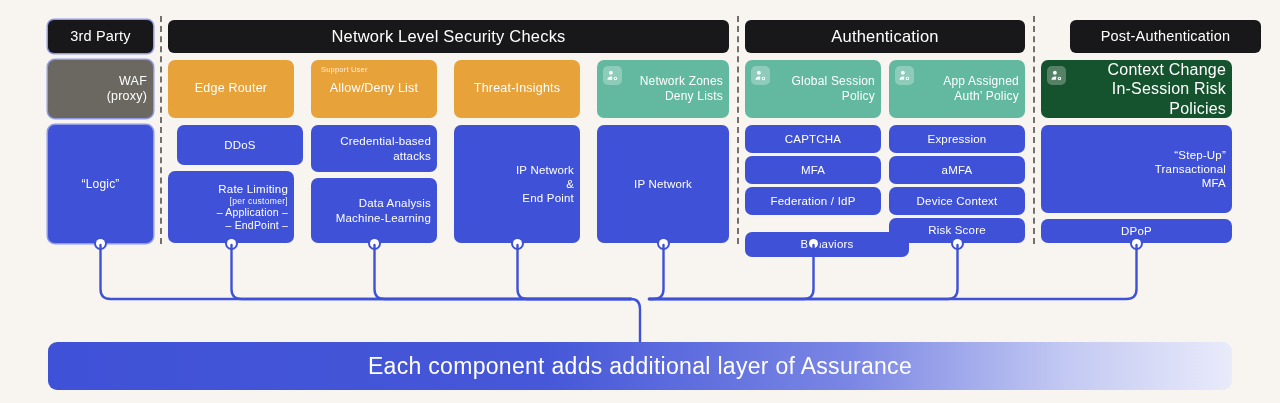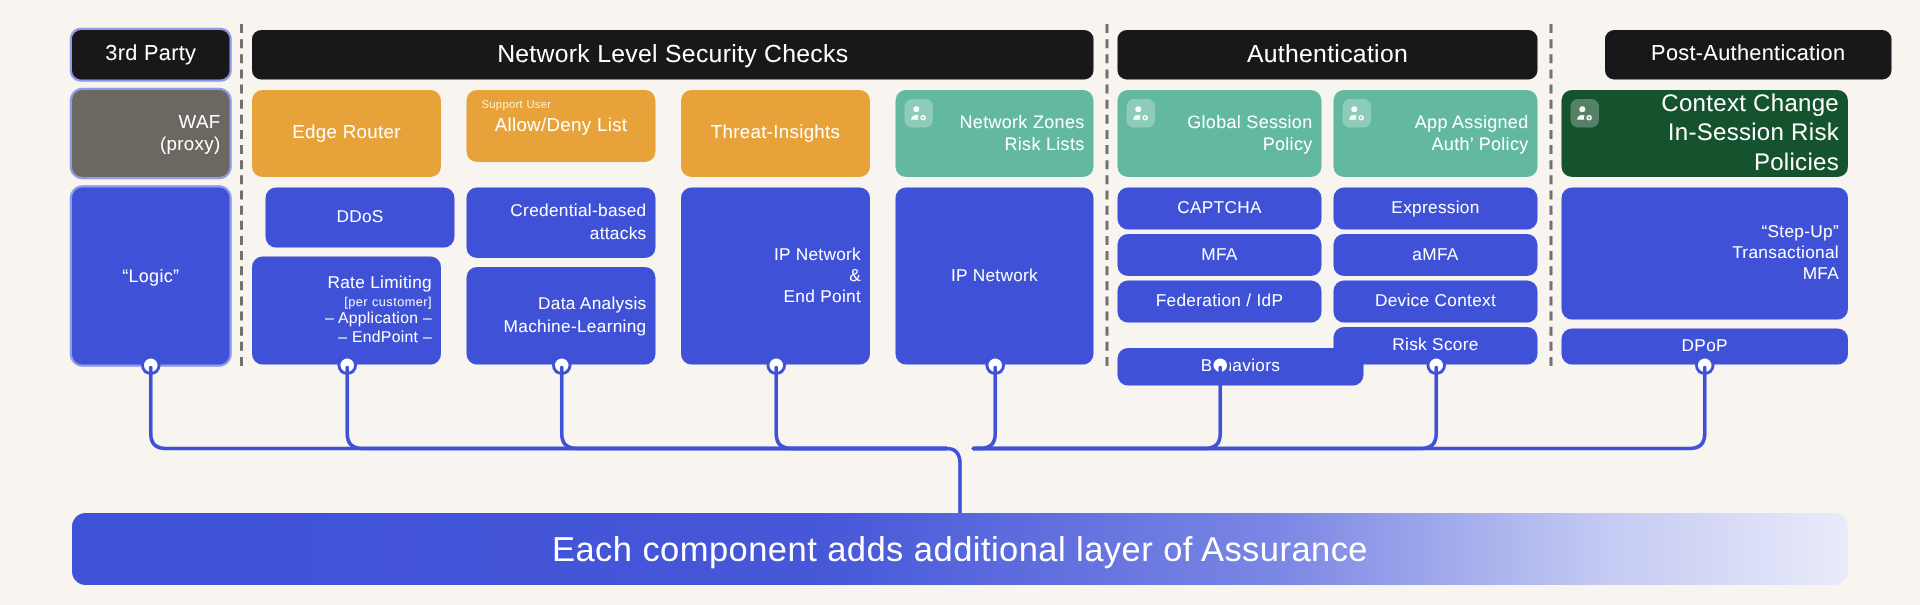--- a/index.html
+++ b/index.html
@@ -111,41 +111,41 @@
 
   <div class="box blue outlined" style="left:48px;top:125px;width:105px;height:118px;">
     <span>“Logic”</span>
   </div>
   <div class="dot" style="left:96px;top:239px;"></div>
 
   <div class="box orange" style="left:168px;top:60px;width:126px;height:58px;">
     <span>Edge Router</span>
   </div>
 
-  <div class="box orange" style="left:311px;top:60px;width:126px;height:48px;">
+  <div class="box orange" style="left:311px;top:60px;width:126px;height:58px;">
     <span class="suplabel">Support User</span>
     <span>Allow/Deny List</span>
   </div>
 
   <div class="box orange" style="left:454px;top:60px;width:126px;height:58px;">
     <span>Threat-Insights</span>
   </div>
 
   <div class="box green" style="left:597px;top:60px;width:132px;height:58px;">
     <span class="badge">
       <svg width="13" height="13" viewBox="0 0 24 24" fill="#ffffff" opacity="0.95">
         <circle cx="9" cy="7" r="3.6"></circle>
         <path d="M2.6 20c0-3.6 2.9-6 6.4-6 1.1 0 2.1.2 3 .7-.6.8-1 1.8-1 2.9 0 .9.2 1.7.7 2.4H2.6z"></path>
         <circle cx="17.4" cy="17.4" r="3.3"></circle>
         <circle cx="17.4" cy="17.4" r="1.2" fill="#62b99f"></circle>
       </svg>
     </span>
     <span class="stack" style="padding-left:8px;">
       <span class="ml">Network Zones</span>
-      <span class="ml">Risk Lists</span>
+      <span class="ml">Deny Lists</span>
     </span>
   </div>
 
   <div class="box blue sm" style="left:177px;top:125px;width:126px;height:40px;">
     <span>DDoS</span>
   </div>
 
   <div class="box blue sm" style="left:168px;top:171px;width:126px;height:72px;">
     <span class="stack">
       <span class="ml">Rate Limiting</span>

